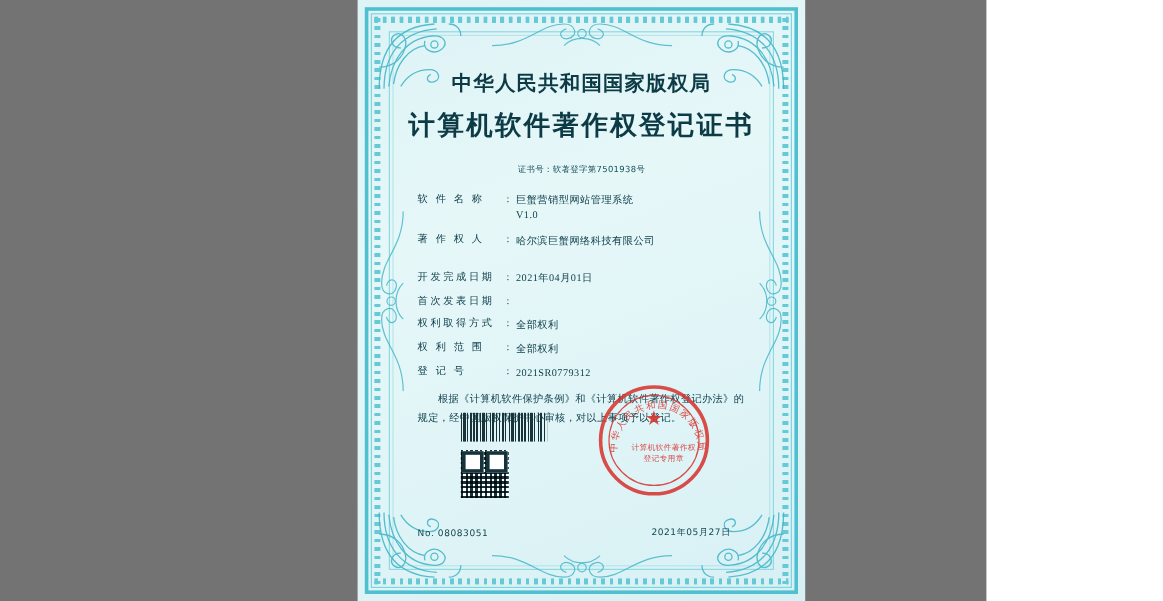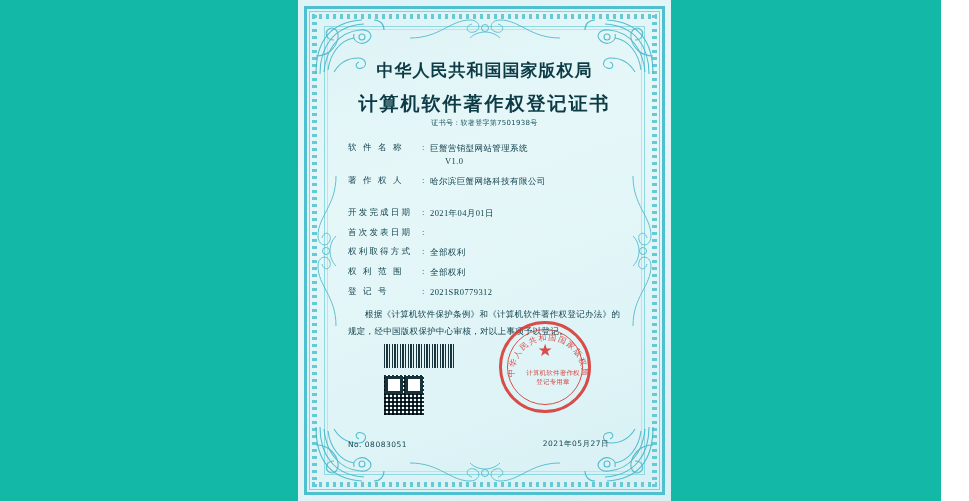--- a/index.html
+++ b/index.html
@@ -9,23 +9,23 @@
   }
   body {
     width: 969px;
     height: 501px;
     overflow: hidden;
     font-family: "DejaVu Sans", "Liberation Sans", sans-serif;
   }
 
   #certificate-page {
     position: relative;
-    width: 941px;
+    width: 822px;
     height: 501px;
-    background: #14b8a6;
+    background: #737373;
   }
 
   
   #certificate-paper {
     position: absolute;
     left: 298px;
     top: 0px;
     width: 373px;
     height: 501px;
     background: linear-gradient(160deg, #ddf3f6 0%, #e6f7f8 35%, #dff4f7 70%, #d7f0f4 100%);
@@ -122,32 +122,32 @@
   #title-main {
     font-family: "DejaVu Serif", "Liberation Serif", serif;
     font-size: 17px;
     letter-spacing: 1px;
     color: #0c3b46;
     font-weight: bold;
     line-height: 1.5;
   }
   #title-sub {
     font-family: "DejaVu Serif", "Liberation Serif", serif;
-    font-size: 19px;
+    font-size: 22px;
     letter-spacing: 2px;
     color: #0c3b46;
     font-weight: bold;
     margin-top: 6px;
     line-height: 1.4;
   }
   #cert-number-line {
     text-align: center;
     font-size: 7px;
     color: #15505c;
-    margin-top: 2px;
+    margin-top: 16px;
     letter-spacing: 0.3px;
   }
 
   #fields {
     margin-top: 14px;
     padding-left: 16px;
     padding-right: 10px;
   }
   .field-row {
     display: flex;
@@ -168,21 +168,20 @@
     flex: 0 0 8px;
     text-align: left;
   }
   .field-value {
     flex: 1 1 auto;
     letter-spacing: 0.4px;
     line-height: 1.55;
   }
   .field-value .value-line2 {
     display: block;
-    margin-left: 15px;
   }
   .gap-row { height: 11px; }
 
   #paragraph {
     margin-top: 0;
     padding-left: 16px;
     padding-right: 14px;
     font-size: 8.5px;
     color: #10414d;
     line-height: 1.95;

